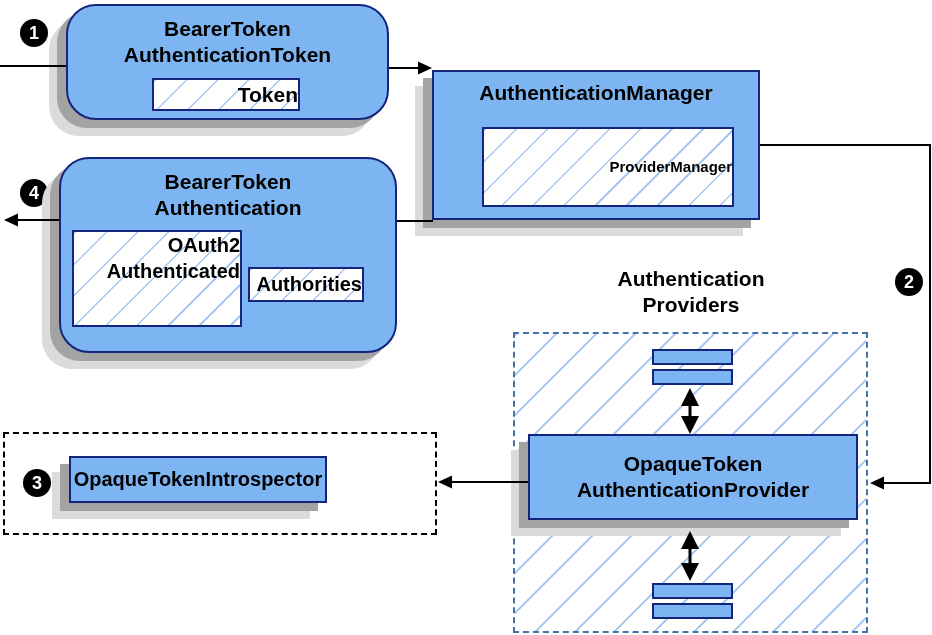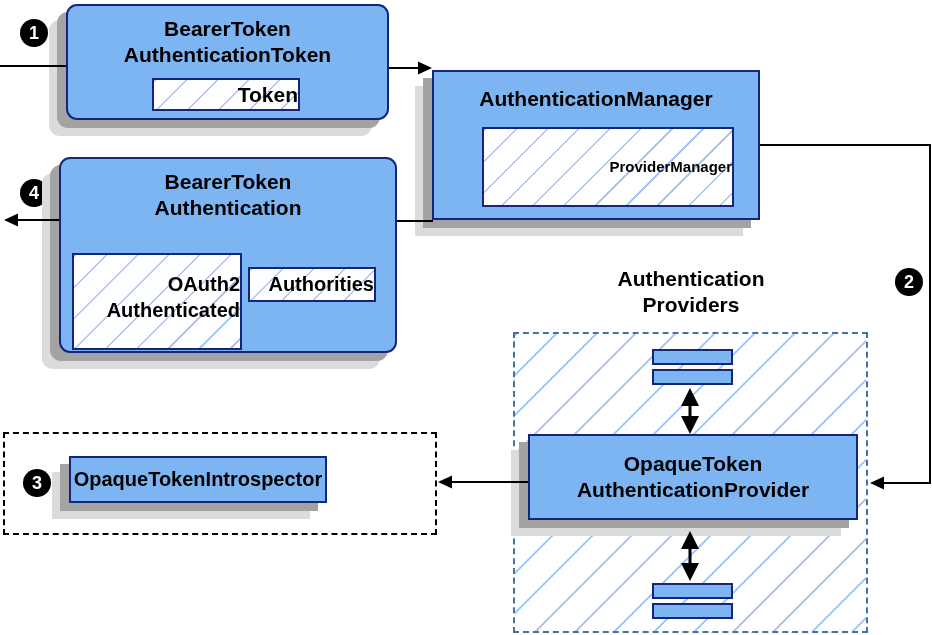--- a/index.html
+++ b/index.html
@@ -12,21 +12,21 @@
     overflow: hidden;
     font-family: "Liberation Sans", sans-serif;
     color: #000;
   }
   .node {
     position: absolute;
     background: #7CB5F1;
     border: 2px solid #15257E;
     box-shadow: -9px 8px 0 #A3A3A3, -17px 16px 0 #DBDBDB;
   }
-  .rounded { border-radius: 11px; }
+  .rounded { border-radius: 30px; }
   .node-title {
     position: absolute;
     left: 0; right: 0;
     text-align: center;
     font-weight: bold;
     font-size: 21px;
     line-height: 26px;
   }
   .hatch-box {
     position: absolute;
@@ -110,34 +110,34 @@
 
   <div class="node rounded" style="left:66px; top:4px; width:323px; height:116px;">
     <div class="node-title" style="top:10px;">
       <div>BearerToken</div>
       <div>AuthenticationToken</div>
     </div>
     <div class="hatch-box" style="left:84px; top:72px; width:148px; height:33px; line-height:29px; font-size:21px;">Token</div>
   </div>
 
   <div class="node" style="left:432px; top:70px; width:328px; height:150px;">
-    <div class="node-title" style="top:14px;">AuthenticationManager</div>
+    <div class="node-title" style="top:8px;">AuthenticationManager</div>
     <div class="hatch-box" style="left:48px; top:55px; width:252px; height:80px; line-height:76px; font-size:15px;">ProviderManager</div>
   </div>
 
   <div class="node rounded" style="left:59px; top:157px; width:338px; height:196px;">
     <div class="node-title" style="top:10px;">
       <div>BearerToken</div>
       <div>Authentication</div>
     </div>
-    <div class="hatch-box" style="left:11px; top:94px; width:170px; height:97px; padding-top:16px;">
+    <div class="hatch-box" style="left:11px; top:71px; width:170px; height:97px; padding-top:0;">
       <div>OAuth2</div>
       <div>Authenticated</div>
     </div>
-    <div class="hatch-box" style="left:187px; top:108px; width:128px; height:35px; line-height:31px;">Authorities</div>
+    <div class="hatch-box" style="left:187px; top:108px; width:116px; height:35px; line-height:31px;">Authorities</div>
   </div>
 
   <div class="node" style="left:528px; top:434px; width:330px; height:86px;">
     <div class="node-title" style="top:15px;">
       <div>OpaqueToken</div>
       <div>AuthenticationProvider</div>
     </div>
   </div>
 
   <div class="dashed-black" style="left:3px; top:432px; width:434px; height:103px;"></div>

